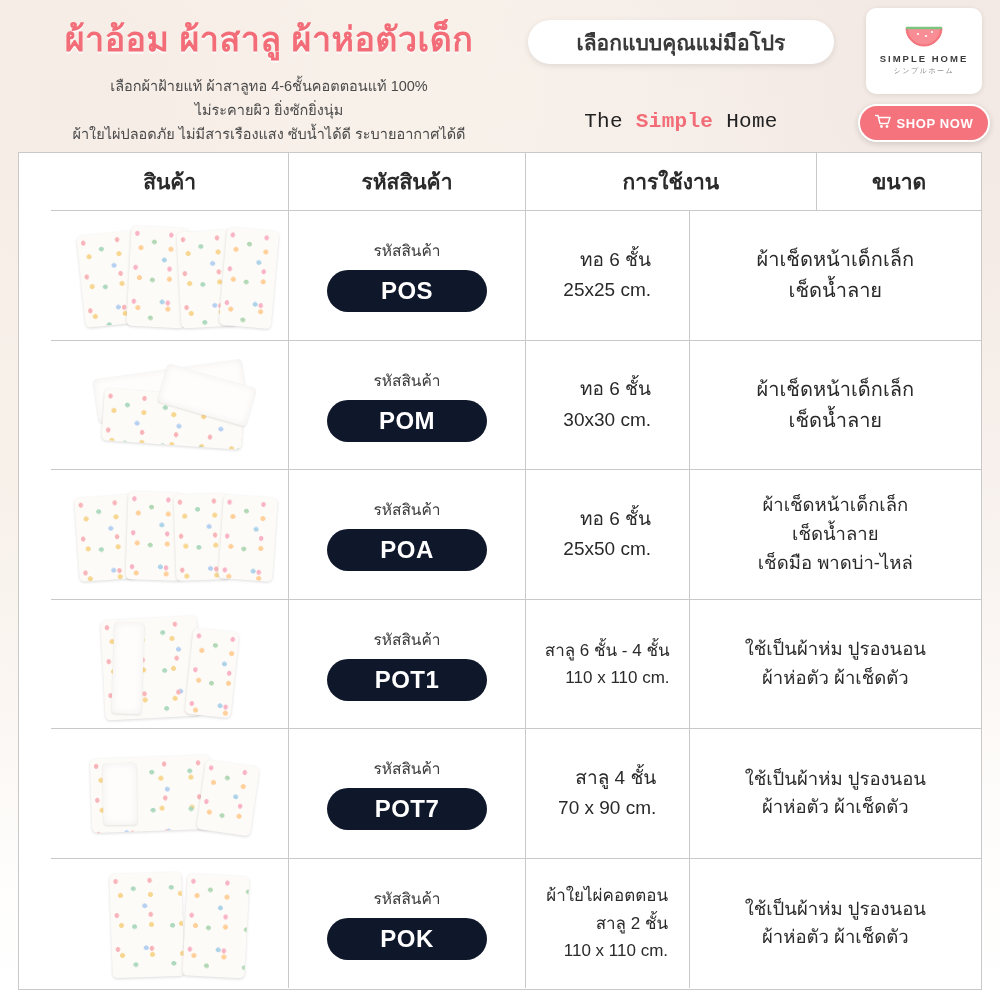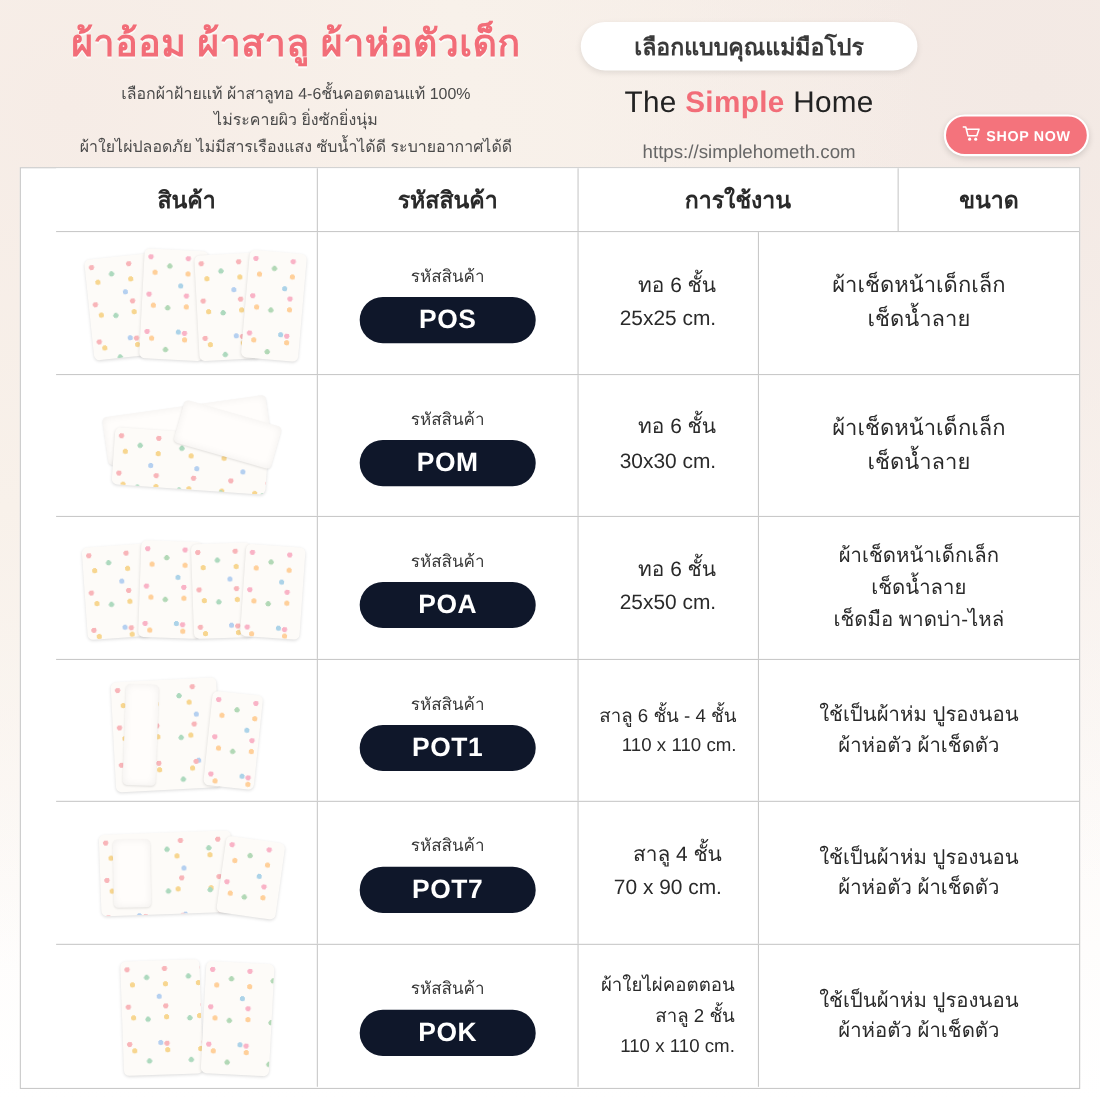--- a/index.html
+++ b/index.html
@@ -46,22 +46,23 @@
     display:flex; align-items:center; justify-content:center;
   }
   .badge-pill span {
     font-size:21px; font-weight:bold; color:#3a3a3a;
   }
 
   .brand {
     position:absolute; left:528px; top:78px; width:306px; text-align:center;
   }
   .brand-name {
-    font-size:27px; color:#2b2b2b; font-family:Liberation Sans, sans-serif;
+    font-size:21px; color:#2b2b2b; font-family:Liberation Mono, monospace;
     letter-spacing:.3px;
+    margin-top:32px;
   }
   .brand-name .accent { color:#f26d78; font-weight:bold; }
   .brand-name .dark { color:#222; }
   .brand-url {
     margin-top:20px; font-size:17px; color:#666;
   }
 
   .logo-box {
     position:absolute; left:866px; top:8px; width:116px; height:86px;
     background:#ffffff; border-radius:10px;
@@ -168,20 +169,34 @@
       <span>เลือกแบบคุณแม่มือโปร</span>
     </div>
 
     <div class="brand">
       <div class="brand-name">
         <span class="dark">The </span><span class="accent">Simple</span><span class="dark"> Home</span>
       </div>
       <div class="brand-url">https://simplehometh.com</div>
     </div>
 
+    <div class="logo-box">
+      <div class="logo-melon">
+        <svg width="40" height="22" viewBox="0 0 40 22">
+          <path d="M2 2 A18 18 0 0 0 38 2 Z" fill="#f4737c" stroke="#f4737c" stroke-width="1"></path>
+          <path d="M4 2.5 A16 16 0 0 0 36 2.5 Z" fill="#f98d95"></path>
+          <path d="M2 2 L38 2" stroke="#7cc47f" stroke-width="2.6"></path>
+          <circle cx="14" cy="8" r="1.1" fill="#fff"></circle>
+          <circle cx="22" cy="10" r="1.1" fill="#fff"></circle>
+          <circle cx="28" cy="6" r="1.1" fill="#fff"></circle>
+        </svg>
+      </div>
+      <div class="logo-text">SIMPLE HOME</div>
+      <div class="logo-jp">シンプルホーム</div>
+    </div>
 
     <div class="shop-btn">
       <span>
         <svg width="16" height="15" viewBox="0 0 16 15">
           <path d="M0.5 1.5 H3 L5 9.5 H13 L15 3.5 H4" fill="none" stroke="#ffffff" stroke-width="1.4" stroke-linecap="round" stroke-linejoin="round"></path>
           <circle cx="6.5" cy="12.5" r="1.4" fill="#ffffff"></circle>
           <circle cx="12" cy="12.5" r="1.4" fill="#ffffff"></circle>
         </svg>
       </span>
       <span>SHOP NOW</span>

